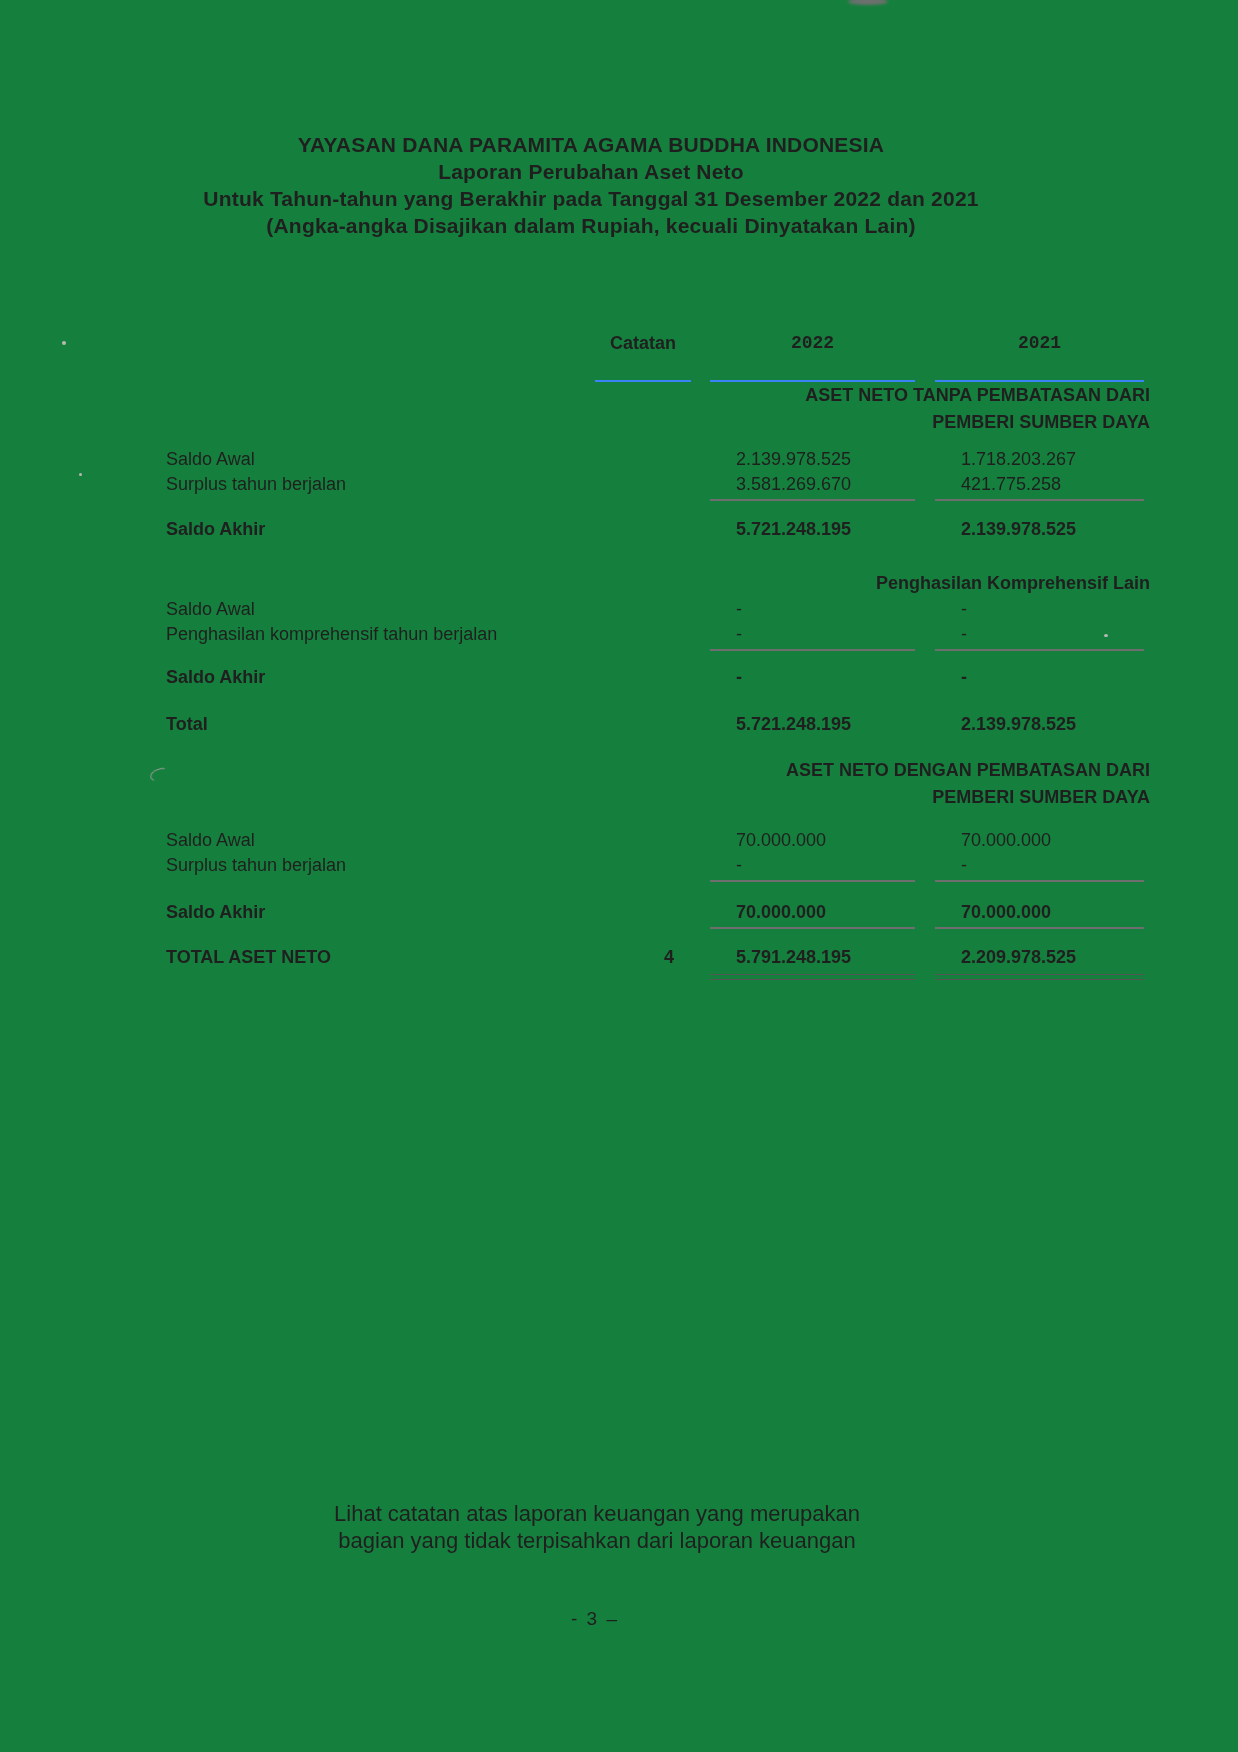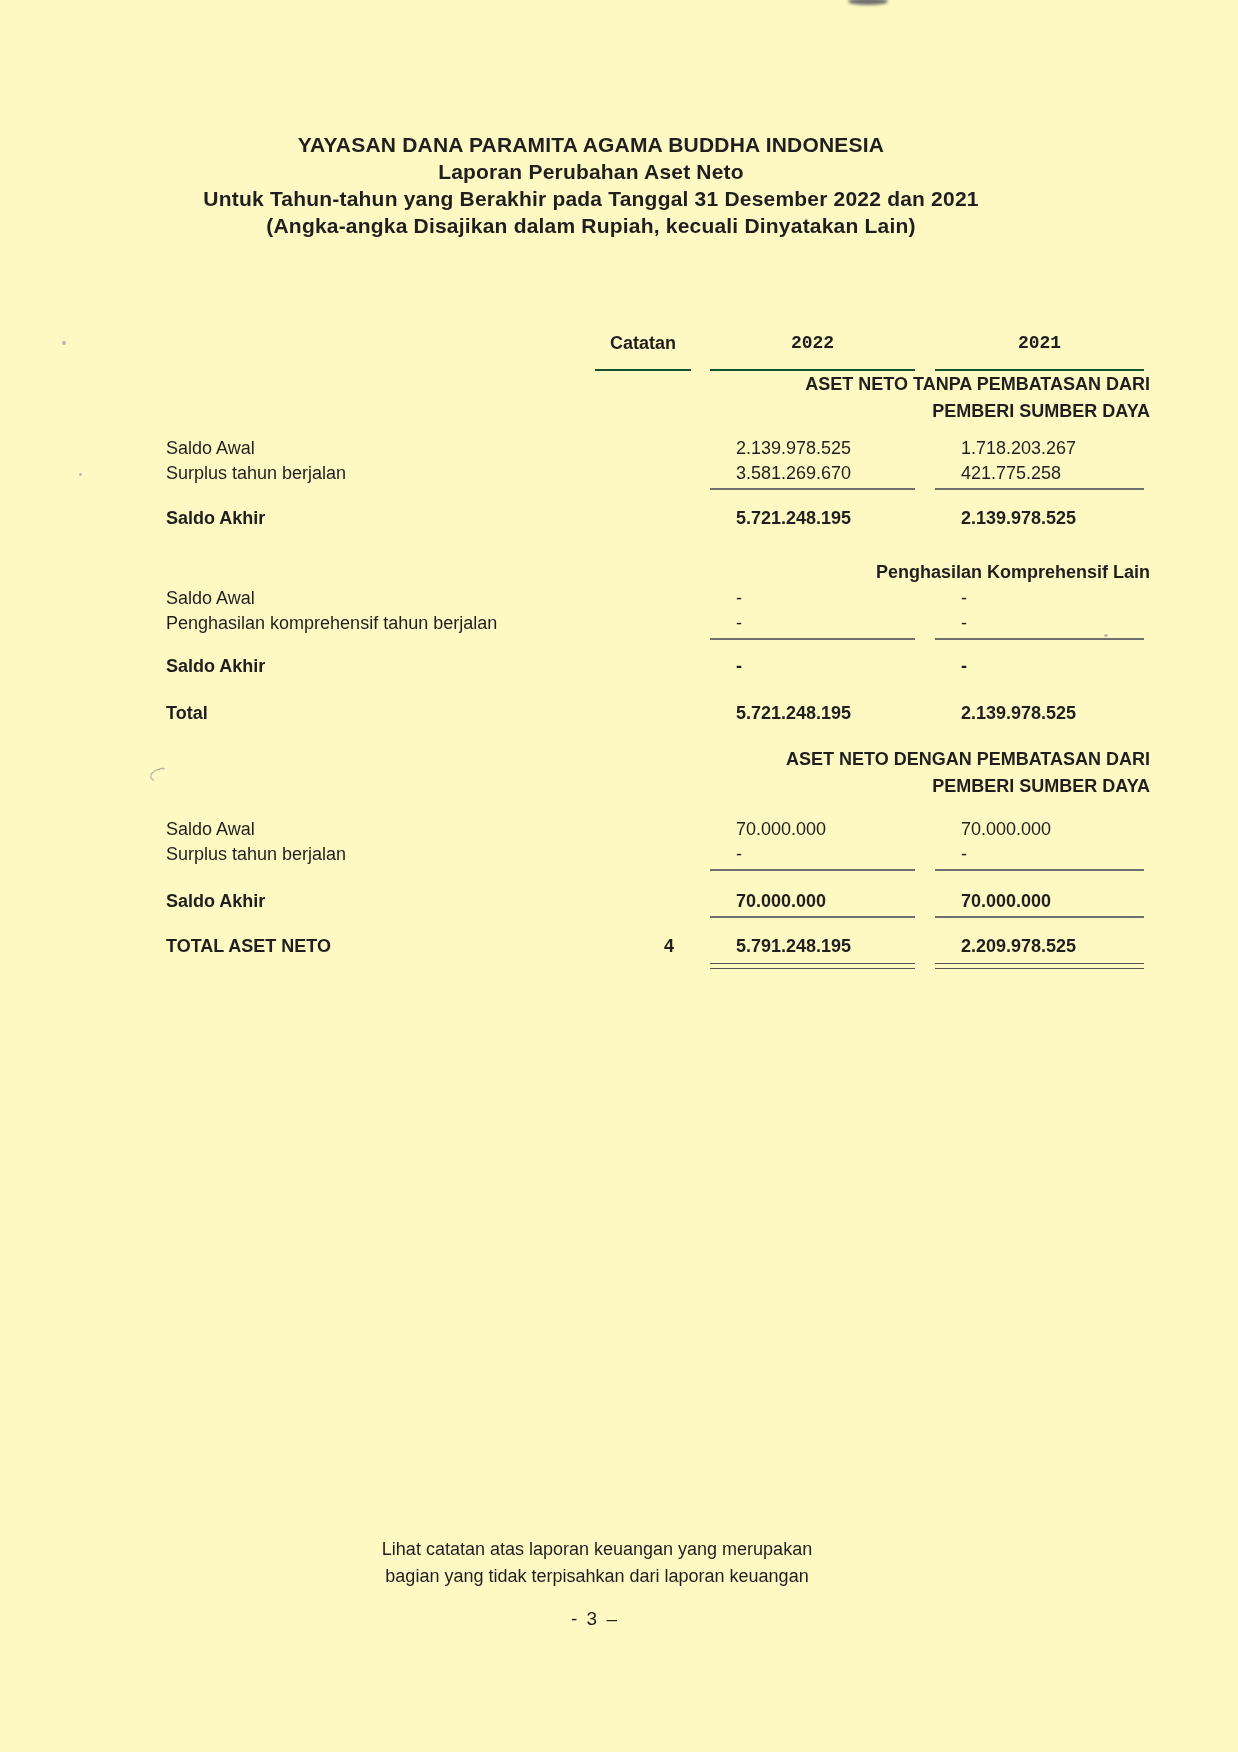--- a/index.html
+++ b/index.html
@@ -5,21 +5,21 @@
   html,body{margin:0;padding:0;}
   body{
     width:1238px;height:1752px;
     font-family:"Liberation Sans", sans-serif;
     color:#1f1f1f;
     background:#e9e9e7;
   }
   .page{
     position:relative;
     width:1238px;height:1752px;
-    background:#fef9c3;
+    background:#15803d;
     overflow:hidden;
   }
   
   .title-block{
     padding-top:131px;
     margin-right:56px;          
     text-align:center;
     font-weight:bold;
     font-size:21px;
     line-height:27px;
@@ -36,43 +36,43 @@
     display:grid;
     grid-template-columns:455px 96px 19px 205px 20px 209px;
   }
   .row{line-height:25px;margin-left:26px;}
   .c-note{text-align:center;}
   .c-amt{}
   .bold{font-weight:bold;}
   
   .hdr .hcell{
     font-weight:bold;
-    padding-bottom:15px;
-    border-bottom:2px solid #14532d;
+    padding-bottom:26px;
+    border-bottom:2px solid #3b82f6;
   }
   .hdr .c-note{}
   .hdr .c-amt{text-align:center;font-family:Liberation Mono, monospace;}
   
   .section-row{
     font-weight:bold;
     line-height:27px;
     text-align:right;
   }
   
   .rule-row{margin-top:2px;height:2px;}
   .rule-row .rl{border-top:2px solid #6e6e6e;}
   .dbl-row{margin-top:4px;height:8px;}
   .dbl-row .rl{height:4px;border-top:1px solid #555;border-bottom:1px solid #555;}
   
   .footer{
     position:absolute;
-    top:1536px;left:0;
+    top:1500px;left:0;
     width:1194px;
     text-align:center;
-    font-size:18px;
+    font-size:22px;
     line-height:27px;
   }
   .pageno{
     position:absolute;
     top:1608px;left:0;
     width:1190px;
     text-align:center;
     font-size:19px;
     letter-spacing:2px;
   }

